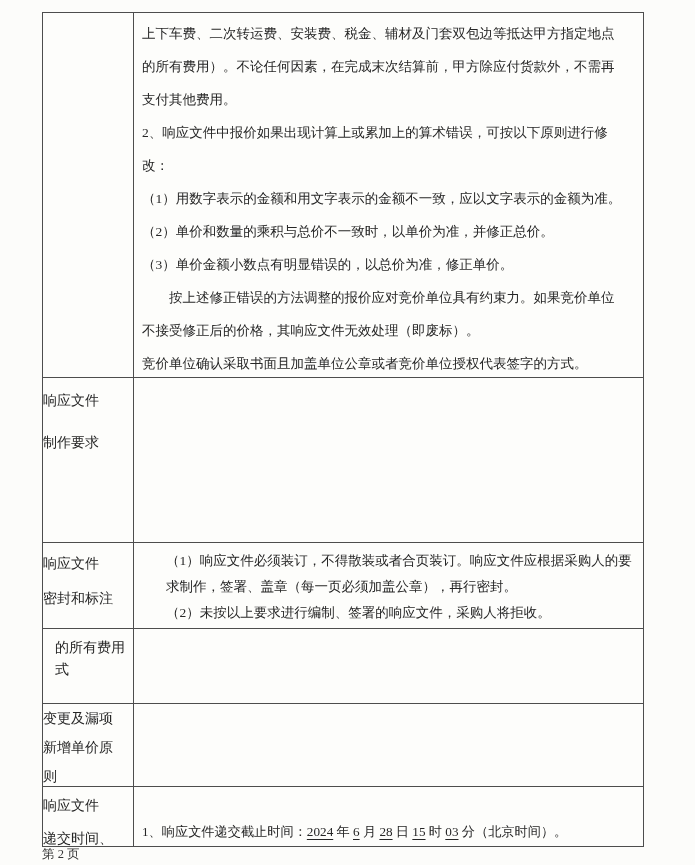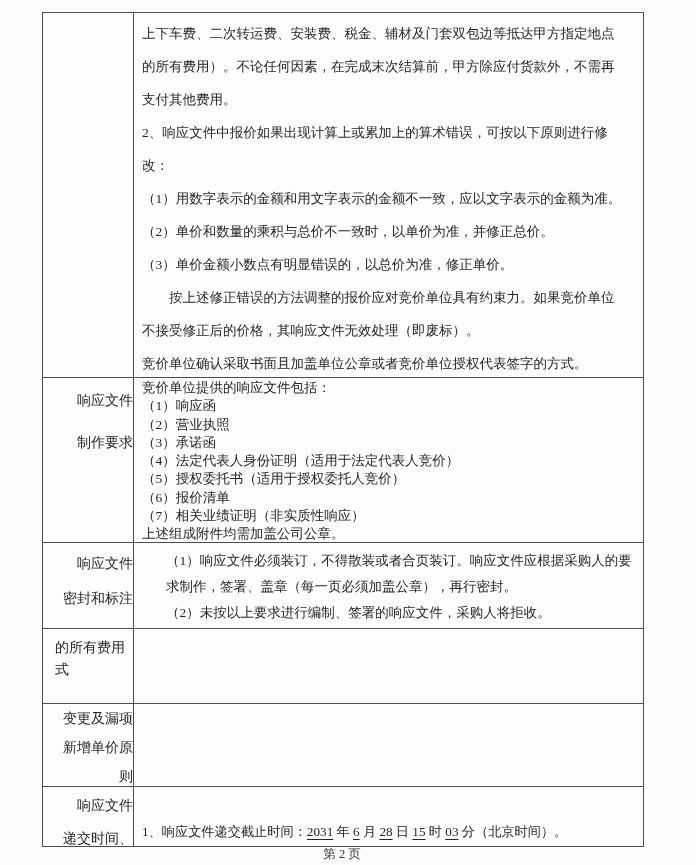--- a/index.html
+++ b/index.html
@@ -22,21 +22,21 @@
   }
 
   .row { display:flex; border-bottom:1px solid #4d4d4d; box-sizing:border-box; }
   .row:last-child { border-bottom:none; }
 
   .cell-label {
     flex:none;
     width:91px;
     border-right:1px solid #4d4d4d;
     box-sizing:border-box;
-    text-align:right;
+    text-align:left;
     white-space:pre-line;
     font-size:14px;
     overflow:hidden;
   }
 
   .cell-content {
     flex:1;
     box-sizing:border-box;
     padding-left:8px;
     padding-right:2px;
@@ -69,21 +69,20 @@
   .rF .cell-label { line-height:33px; padding-top:2px; }
 
   .line { white-space:normal; }
 
   .u { text-decoration:underline; text-underline-offset:3px; }
 
   .footer {
     position:absolute;
     left:42px; top:846px;
     width:600px;
-    text-align:center;
     font-size:12.5px;
     color:#333;
   }
 </style>
 </head>
 <body>
 
 <div class="page">
 
   <div class="doc-table">
@@ -99,29 +98,20 @@
 （2）单价和数量的乘积与总价不一致时，以单价为准，并修正总价。
 （3）单价金额小数点有明显错误的，以总价为准，修正单价。
 　　按上述修正错误的方法调整的报价应对竞价单位具有约束力。如果竞价单位
 不接受修正后的价格，其响应文件无效处理（即废标）。
 竞价单位确认采取书面且加盖单位公章或者竞价单位授权代表签字的方式。</div>
     </div>
 
     <div class="row rB">
       <div class="cell-label">响应文件
 制作要求</div>
-      <div class="cell-content">竞价单位提供的响应文件包括：
-（1）响应函
-（2）营业执照
-（3）承诺函
-（4）法定代表人身份证明（适用于法定代表人竞价）
-（5）授权委托书（适用于授权委托人竞价）
-（6）报价清单
-（7）相关业绩证明（非实质性响应）
-上述组成附件均需加盖公司公章。</div>
     </div>
 
     <div class="row rC">
       <div class="cell-label">响应文件
 密封和标注</div>
       <div class="cell-content">（1）响应文件必须装订，不得散装或者合页装订。响应文件应根据采购人的要
 求制作，签署、盖章（每一页必须加盖公章），再行密封。
 （2）未按以上要求进行编制、签署的响应文件，采购人将拒收。</div>
     </div>
 
@@ -133,21 +123,21 @@
     <div class="row rE">
       <div class="cell-label">变更及漏项
 新增单价原
 则</div>
     </div>
 
     <div class="row rF">
       <div class="cell-label">响应文件
 递交时间、</div>
       <div class="cell-content">
-        <div class="line"><span>1、响应文件递交截止时间：</span><span class="u">2031</span><span> 年 </span><span class="u">6</span><span> 月 </span><span class="u">28</span><span> 日 </span><span class="u">15</span><span> 时 </span><span class="u">03</span><span> 分（北京时间）。</span></div>
+        <div class="line"><span>1、响应文件递交截止时间：</span><span class="u">2024</span><span> 年 </span><span class="u">6</span><span> 月 </span><span class="u">28</span><span> 日 </span><span class="u">15</span><span> 时 </span><span class="u">03</span><span> 分（北京时间）。</span></div>
         
         
       </div>
     </div>
 
   </div>
 
   <div class="footer">第 2 页</div>
 
 </div>

